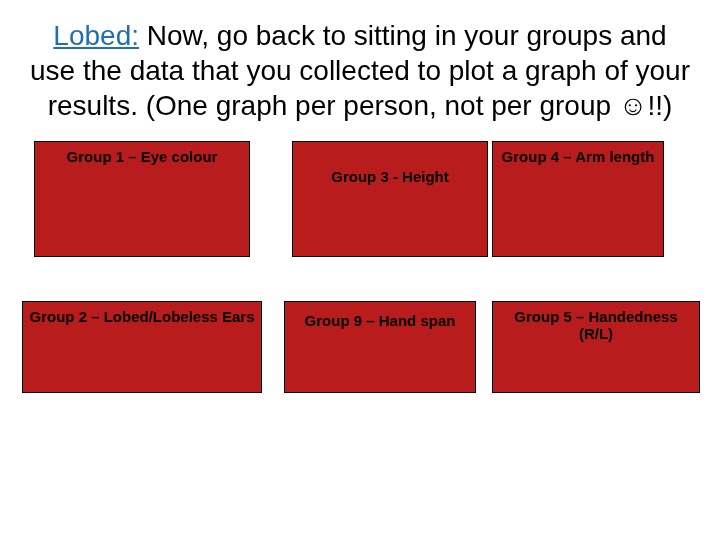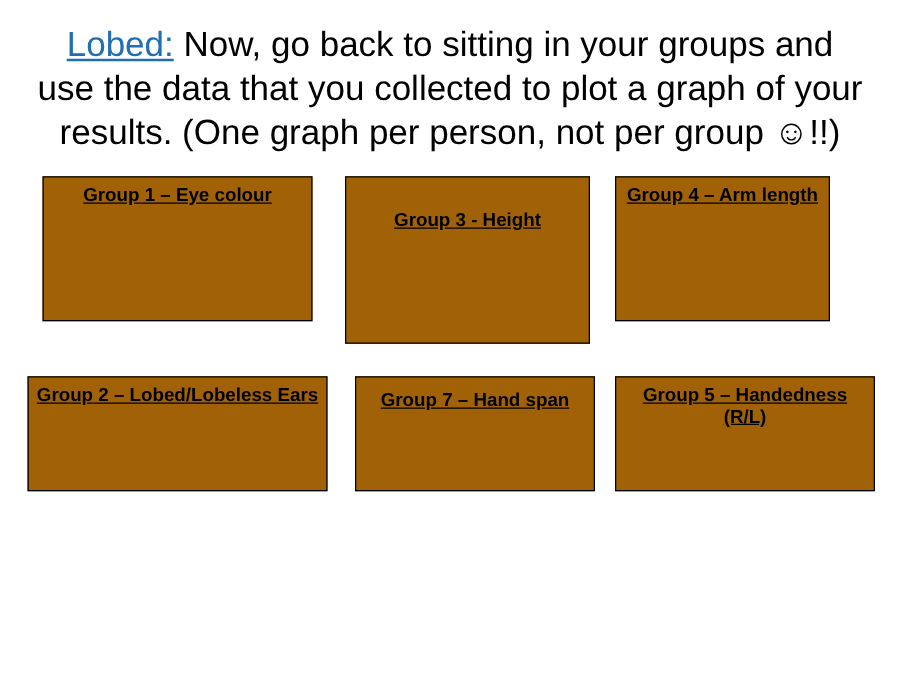--- a/index.html
+++ b/index.html
@@ -34,27 +34,26 @@
     height: 320px;
   }
   .box {
     position: absolute;
     border: 1.5px solid #000;
     box-sizing: border-box;
     text-align: center;
     padding: 4px 6px;
     font-size: 15px;
     font-weight: bold;
-    text-decoration: underline;
-    background: #a16207;
+    background: #b91c1c;
   }
   
   .b1 { left: 14px;  top: 0;    width: 216px; height: 116px; }
   .b1 .label { margin-top: 2px; }
-  .b3 { left: 256px; top: 0;    width: 196px; height: 134px; }
+  .b3 { left: 272px; top: 0;    width: 196px; height: 116px; }
   .b3 .label { margin-top: 22px; }
   .b4 { left: 472px; top: 0;    width: 172px; height: 116px; }
   .b4 .label { margin-top: 2px; }
   
   .b2 { left: 2px;   top: 160px; width: 240px; height: 92px; }
   .b2 .label { margin-top: 2px; }
   .b5 { left: 264px; top: 160px; width: 192px; height: 92px; }
   .b5 .label { margin-top: 6px; }
   .b6 { left: 472px; top: 160px; width: 208px; height: 92px; }
   .b6 .label { margin-top: 2px; }
@@ -81,21 +80,21 @@
 
     <div class="box b4">
       <span class="label">Group 4 – Arm length</span>
     </div>
 
     <div class="box b2">
       <span class="label">Group 2 – Lobed/Lobeless Ears</span>
     </div>
 
     <div class="box b5">
-      <span class="label">Group 7 – Hand span</span>
+      <span class="label">Group 9 – Hand span</span>
     </div>
 
     <div class="box b6">
       <span class="label">Group 5 – Handedness (R/L)</span>
     </div>
 
   </div>
 
 </div>
 

